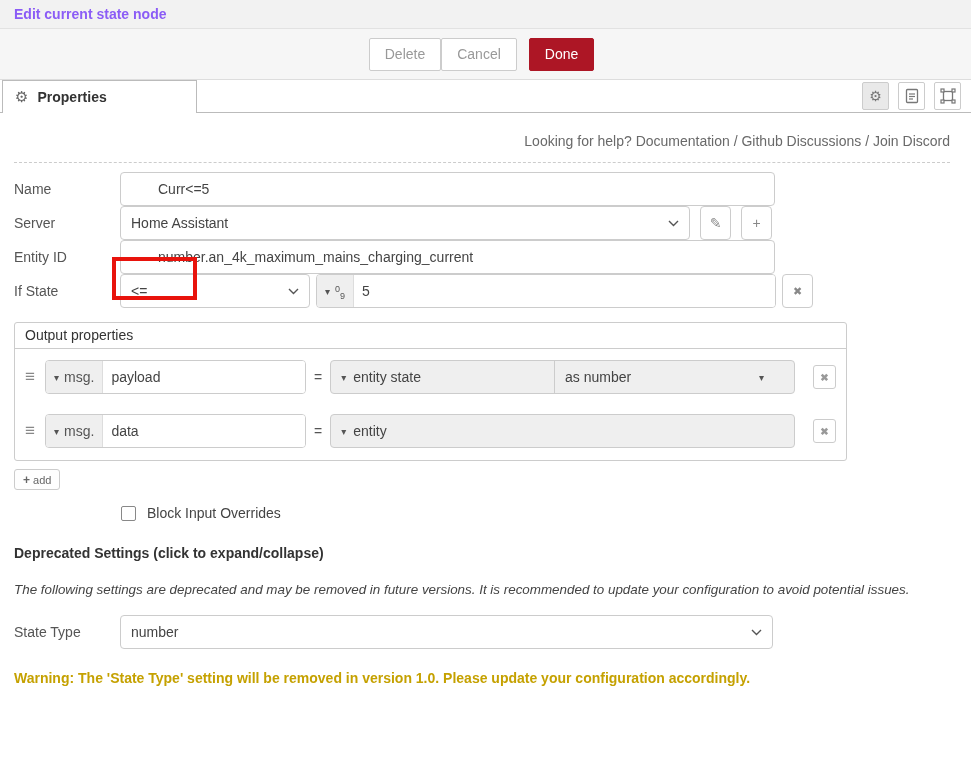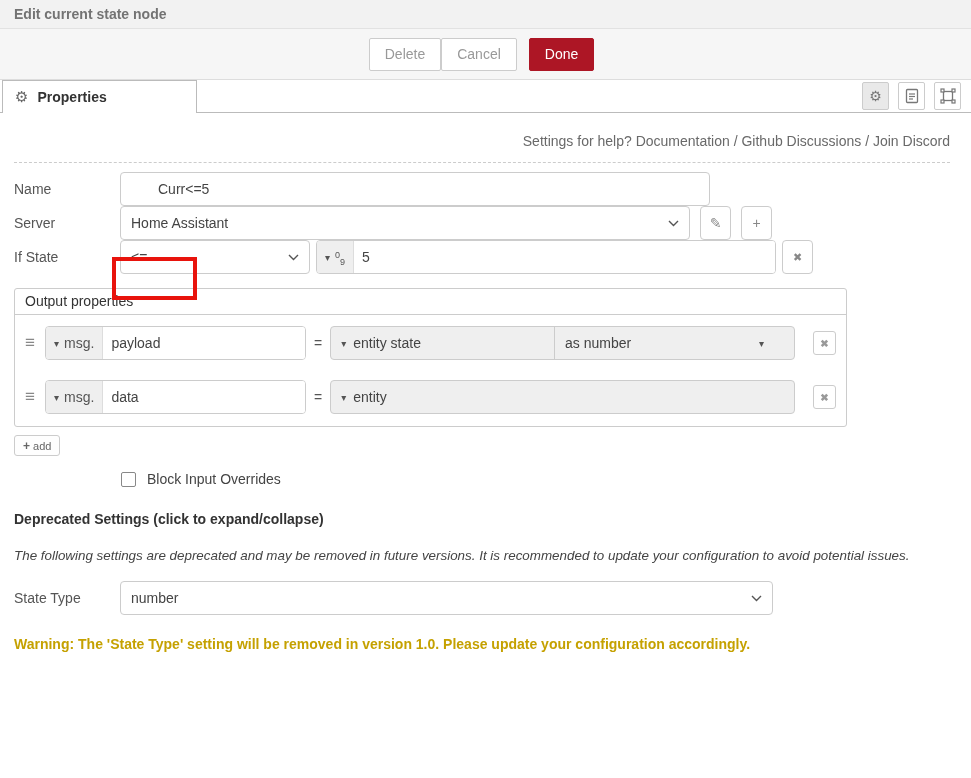--- a/index.html
+++ b/index.html
@@ -7,21 +7,21 @@
   body {
     font-family: "Liberation Sans", "DejaVu Sans", sans-serif;
     width: 971px; height: 778px;
     color: #444;
   }
   .app { position: relative; width: 971px; height: 778px; overflow: hidden; background:#fff; }
 
   
   .tray-header {
     height: 29px; background: #f2f2f2; border-bottom: 1px solid #e2e2e2;
-    font-size: 14px; font-weight: bold; color: #737373;
+    font-size: 14px; font-weight: bold; color: #8b5cf6;
     line-height: 28px; padding-left: 14px;
   }
 
   
   .tray-toolbar {
     height: 51px; background: #f6f6f6; border-bottom: 1px solid #ddd;
     display: flex; align-items: center; justify-content: center;
     padding: 0 12px 0 4px;
   }
   .btn {
@@ -66,21 +66,21 @@
 
   .form-row { display: flex; align-items: center; }
   .form-row.first { margin-top: 9px; }
   .form-label { width: 106px; flex: none; font-size: 14px; color: #555; }
 
   .text-input {
     height: 34px; border: 1px solid #ccc; border-radius: 4px;
     font-family: inherit; font-size: 14px; color: #444; padding: 0 10px;
     background: #fff; outline: none;
   }
-  .w-name { width: 590px; padding-left: 37px; }
+  .w-name { width: 655px; padding-left: 37px; }
 
   .sel {
     position: relative; height: 34px; border: 1px solid #ccc; border-radius: 4px;
     background: #fff; display: flex; align-items: center;
     font-size: 14px; color: #444; padding: 0 28px 0 10px; cursor: pointer;
   }
   .sel .chev { position: absolute; right: 10px; top: 13px; }
   .w-server { width: 570px; align-items: center; }
   .w-operator { width: 190px; }
   .w-statetype { width: 653px; }
@@ -211,21 +211,21 @@
           <rect x="1" y="12" width="3" height="3" fill="#fff" stroke="#777" stroke-width="1.2"></rect>
           <rect x="12" y="12" width="3" height="3" fill="#fff" stroke="#777" stroke-width="1.2"></rect>
         </svg>
       </button>
     </div>
   </div>
 
   <div class="content">
 
     <div class="help-row">
-      <span>Settings for help?</span>
+      <span>Looking for help?</span>
       <a class="help-link">Documentation</a>
       <span class="help-sep">/</span>
       <a class="help-link">Github Discussions</a>
       <span class="help-sep">/</span>
       <a class="help-link">Join Discord</a>
     </div>
 
     
     <div class="form-row first">
       <div class="form-label">Name</div>
@@ -243,20 +243,24 @@
       </div>
       <button class="mini-btn gap10">
         <span>✎</span>
       </button>
       <button class="mini-btn gap10">
         <span>+</span>
       </button>
     </div>
 
     
+    <div class="form-row">
+      <div class="form-label">Entity ID</div>
+      <input class="text-input w-name" value="number.an_4k_maximum_mains_charging_current" style="">
+    </div>
 
     
     <div class="form-row">
       <div class="form-label">If State</div>
       <div class="sel w-operator">
         <span>&lt;=</span>
         <svg class="chev" viewBox="0 0 11 7">
           <polyline points="1,1 5.5,5.5 10,1" fill="none" stroke="#555" stroke-width="1.4"></polyline>
         </svg>
       </div>

